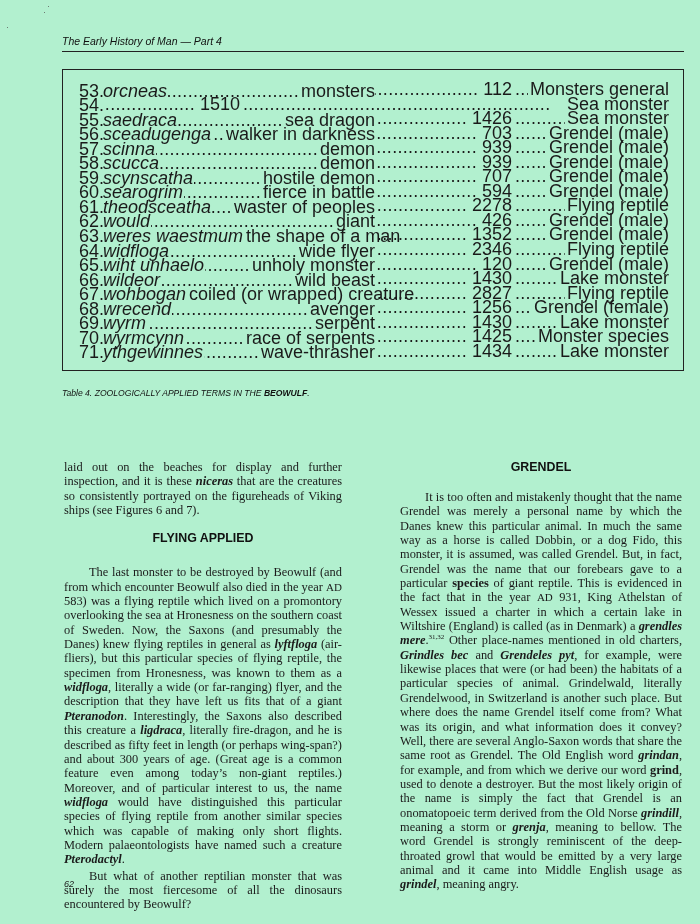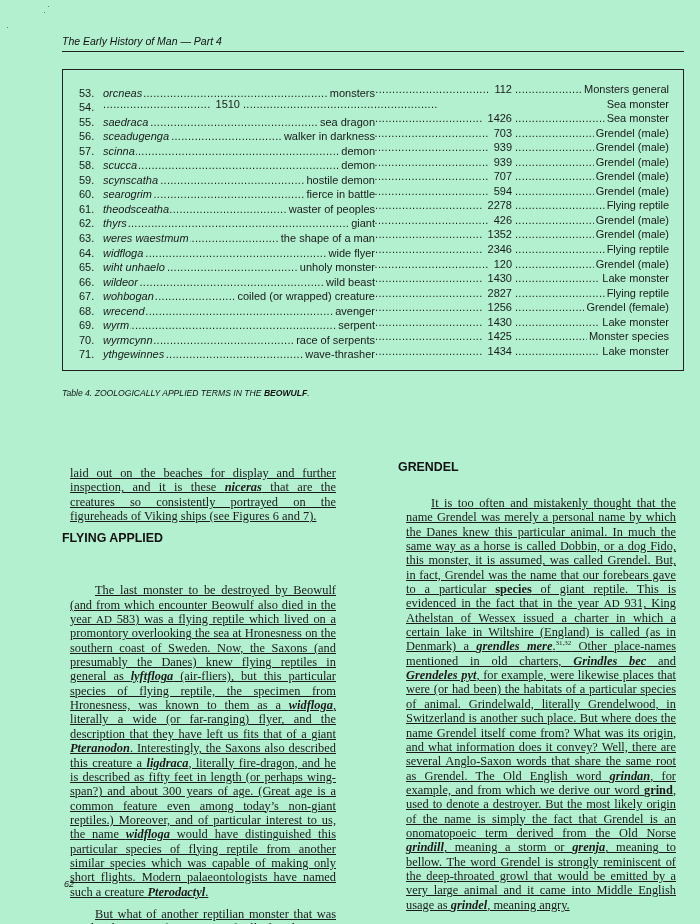--- a/index.html
+++ b/index.html
@@ -18,21 +18,21 @@
   .head-rule {
     position: absolute; left: 58px; top: 51px; width: 622px; height: 0;
     border-top: 1.5px solid #222;
   }
   .table-box {
     position: absolute; left: 58px; top: 69px; width: 622px; height: 302px;
     border: 1.5px solid #222; box-sizing: border-box;
   }
   .table-rows {
     position: absolute; left: 75px; top: 82px; width: 590px;
-    font-family: "Liberation Sans", sans-serif; font-size: 11px; line-height: 14.55px;
+    font-family: "Liberation Sans", sans-serif; font-size: 18px; line-height: 14.55px;
   }
   .trow { display: flex; align-items: baseline; white-space: nowrap; height: 14.55px; }
   .trow .num { width: 24px; flex: none; }
   .trow .term { font-style: italic; flex: none; padding-right: 1px; }
   .dots { flex: 1 1 auto; overflow: hidden; position: relative; height: 14.55px; }
   .dots::after {
     content: "................................................................................................................................................................";
     position: absolute; left: 0; top: 0; letter-spacing: 0.3px; white-space: nowrap;
   }
   .dots.right::after { left: auto; right: 0; }
@@ -56,27 +56,27 @@
   .caption {
     position: absolute; left: 58px; top: 388px;
     font-family: "Liberation Sans", sans-serif; font-style: italic;
     font-size: 8.6px; color: #111;
   }
   .caption b { font-style: italic; }
   .col {
     position: absolute; font-family: "Liberation Serif", serif;
     font-size: 12.4px; line-height: 14.35px; text-align: justify; color: #1a1a1a;
   }
-  .col p { margin: 8px; text-decoration: underline; }
+  .col p { margin: 2px; }
   .col p.indent { text-indent: 25px; }
   .col-left { left: 58px; top: 458px; width: 282px; }
   .col-right { left: 394px; top: 488px; width: 286px; }
   .heading {
     position: absolute; font-family: "Liberation Sans", sans-serif; font-weight: bold;
-    font-size: 12.4px; color: #111;
+    font-size: 12.4px; text-align: center; color: #111;
   }
   .h-flying { left: 58px; top: 531px; width: 282px; }
   .h-grendel { left: 394px; top: 460px; width: 286px; }
   .sc { font-variant: small-caps; font-size: 11px; }
   .folio {
     position: absolute; left: 60px; top: 879px;
     font-family: "Liberation Sans", sans-serif; font-style: italic; font-size: 9px;
   }
   sup { font-size: 7px; line-height: 0; vertical-align: 5px; }
   .bi { font-weight: bold; font-style: italic; }
@@ -231,21 +231,21 @@
           <span class="ref">2278</span>
         </span>
         <span class="seg3">
           <span class="line"></span>
           <span class="cat">Flying reptile</span>
         </span>
       </div>
       <div class="trow">
         <span class="num">62.</span>
         <span class="seg1">
-          <span class="term">thyrs</span>
+          <span class="term">would</span>
           <span class="dots right"></span>
           <span class="meaning">giant</span>
         </span>
         <span class="seg2">
           <span class="line"></span>
           <span class="ref">426</span>
         </span>
         <span class="seg3">
           <span class="line"></span>
           <span class="cat">Grendel (male)</span>

